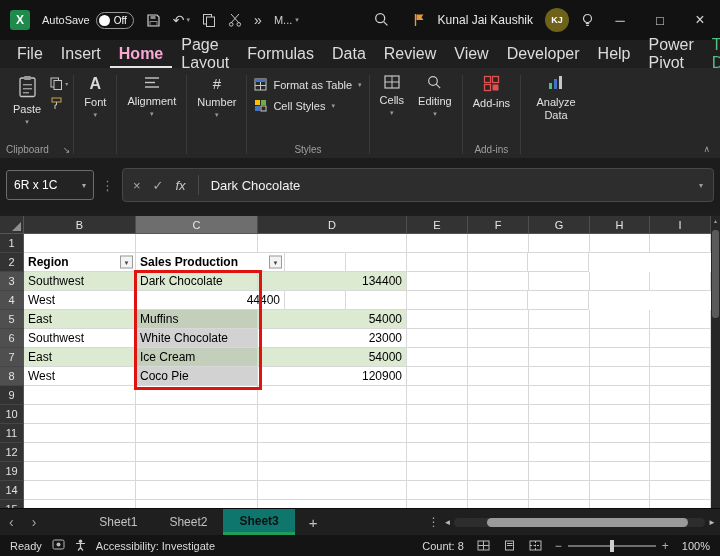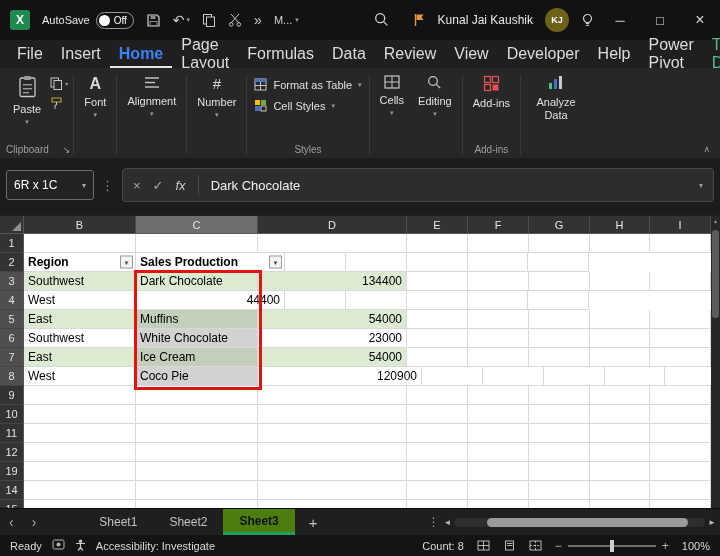--- a/index.html
+++ b/index.html
@@ -19,21 +19,21 @@
   .search-btn { position:absolute; left:374px; top:12px; }
   .tb-right { margin-left:auto; display:flex; align-items:center; gap:12px; }
   .user-name { font-size:12px; color:#e8e8e8; }
   .avatar { width:24px; height:24px; border-radius:50%; background:#6e621a; color:#fff; font-size:9px; font-weight:bold; display:flex; align-items:center; justify-content:center; }
   .win-btn { width:28px; text-align:center; font-size:13px; color:#d8d8d8; }
 
   
   .menubar { position:absolute; top:40px; left:0; right:0; height:28px; background:#1f1f1f; display:flex; align-items:stretch; padding:0 8px; }
   .menu-items { display:flex; align-items:stretch; }
   .menu-item { display:flex; align-items:center; padding:0 9px; font-size:16px; color:#dcdcdc; }
-  .menu-item.active { color:#3b82f6; font-weight:bold; box-shadow:inset 0 -2px 0 #e6e6e6; }
+  .menu-item.active { color:#f9a8d4; font-weight:bold; box-shadow:inset 0 -2px 0 #e6e6e6; }
   .menu-item.contextual { color:#57bd85; }
   .menu-right { margin-left:auto; display:flex; align-items:center; gap:8px; }
   .comment-btn { width:28px; height:19px; border:1px solid #4c4c4c; border-radius:4px; display:flex; align-items:center; justify-content:center; }
   .share-btn { width:28px; height:19px; border:1px solid #2e7d4f; background:#1d3a2a; border-radius:4px; display:flex; align-items:center; justify-content:center; }
 
   
   .ribbon { position:absolute; top:68px; left:0; right:0; height:90px; background:#272727; display:flex; align-items:stretch; padding:3px 6px 0 6px; }
   .rb-group { display:flex; flex-direction:column; }
   .rb-content { flex:1; display:flex; align-items:flex-start; gap:2px; }
   .rb-label { height:17px; font-size:10px; color:#9f9f9f; display:flex; align-items:center; justify-content:center; gap:14px; }
@@ -85,21 +85,21 @@
   .annotation { position:absolute; left:134px; top:58px; width:128px; height:120px; border:3px solid #df1310; pointer-events:none; }
   .v-scroll { position:absolute; top:4px; right:0; width:9px; height:292px; background:#262626; }
   .v-up { position:absolute; top:1px; left:0; width:9px; text-align:center; font-size:6px; color:#9a9a9a; }
   .v-thumb { position:absolute; top:14px; left:1px; width:7px; height:88px; background:#5a5a5a; border-radius:3px; }
 
   
   .sheetbar { position:absolute; top:508px; left:0; right:0; height:27px; background:#1f1f1f; border-top:1px solid #0c0c0c; display:flex; align-items:stretch; }
   .nav-arrow { color:#a8a8a8; font-size:14px; display:flex; align-items:center; padding:0 9px; }
   .tabs { display:flex; margin-left:38px; }
   .tab { display:flex; align-items:center; padding:0 16px; font-size:12px; color:#c2c2c2; }
-  .tab.active { background:#4d7c0f; color:#111; font-weight:bold; border-bottom:3px solid #1e9e5a; }
+  .tab.active { background:#0f766e; color:#111; font-weight:bold; border-bottom:3px solid #1e9e5a; }
   .add-sheet { display:flex; align-items:center; padding:0 14px; color:#c2c2c2; font-size:15px; }
   .sheet-dots { display:flex; align-items:center; margin-left:96px; color:#a8a8a8; font-size:12px; }
   .h-scroll { flex:1; display:flex; align-items:center; gap:3px; padding:0 4px; }
   .h-arrow { color:#b8b8b8; font-size:8px; }
   .h-track { flex:1; height:9px; background:#2d2d2d; border-radius:5px; position:relative; }
   .h-thumb { position:absolute; left:13%; width:80%; top:0; height:9px; background:#9a9a9a; border-radius:5px; }
 
   
   .statusbar { position:absolute; top:535px; left:0; right:0; height:21px; background:#141414; display:flex; align-items:center; padding:0 10px; gap:12px; font-size:11px; color:#dadada; }
   .sb-left { display:flex; align-items:center; gap:10px; }
@@ -495,21 +495,21 @@
           <div class="cell green num" style="width: 149px;">54000</div>
           <div class="cell" style="width: 61px;"></div>
           <div class="cell" style="width: 61px;"></div>
           <div class="cell" style="width: 61px;"></div>
           <div class="cell" style="width: 60px;"></div>
           <div class="cell" style="width: 61px;"></div>
         </div>
         <div class="grid-row">
           <div class="cell" style="width: 112px;">West</div>
           <div class="cell sel-w" style="width: 122px;">Coco Pie</div>
-          <div class="cell num" style="width: 164px;">120900</div>
+          <div class="cell num" style="width: 149px;">120900</div>
           <div class="cell" style="width: 61px;"></div>
           <div class="cell" style="width: 61px;"></div>
           <div class="cell" style="width: 61px;"></div>
           <div class="cell" style="width: 60px;"></div>
           <div class="cell" style="width: 61px;"></div>
         </div>
         <div class="grid-row">
           <div class="cell" style="width: 112px;"></div>
           <div class="cell" style="width: 122px;"></div>
           <div class="cell" style="width: 149px;"></div>

